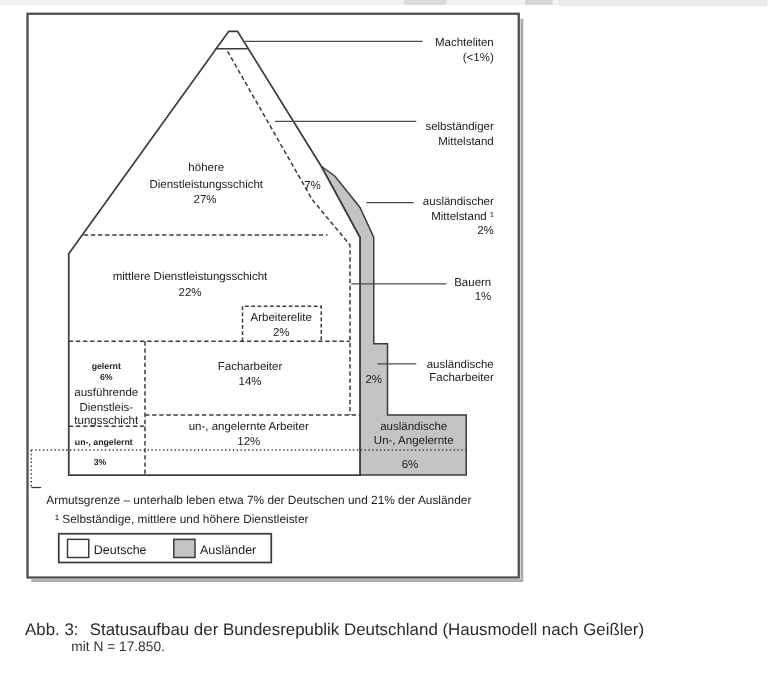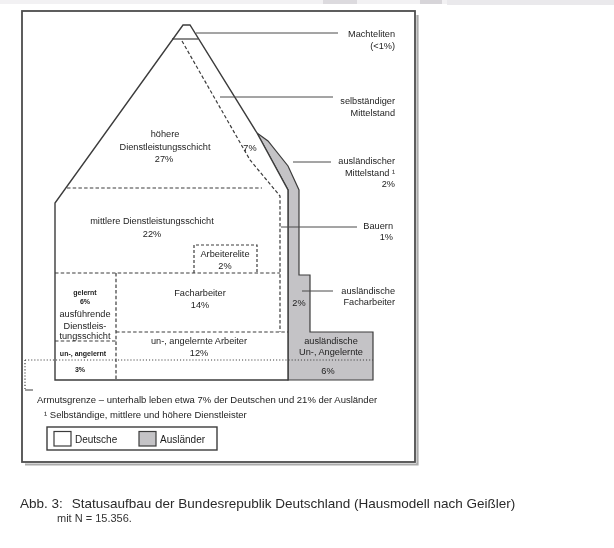--- a/index.html
+++ b/index.html
@@ -118,16 +118,16 @@
     <text x="75" y="443" class="lg">Deutsche</text>
     <rect x="139" y="431.5" width="17" height="14.5" stroke="#3c3c3c" stroke-width="1.2" fill="#c4c3c6"></rect>
     <text x="160" y="443" class="lg">Ausländer</text>
   </svg>
 
   <div class="caption">
     <span>Abb. 3:</span><span class="gap">Statusaufbau der Bundesrepublik Deutschland (Hausmodell nach Geißler)</span>
   </div>
 
   <div class="source">
-    <div class="src2">mit N = 15.356.</div>
+    <div class="src2">mit N = 17.850.</div>
   </div>
 
 </div>
 
 </body></html>

